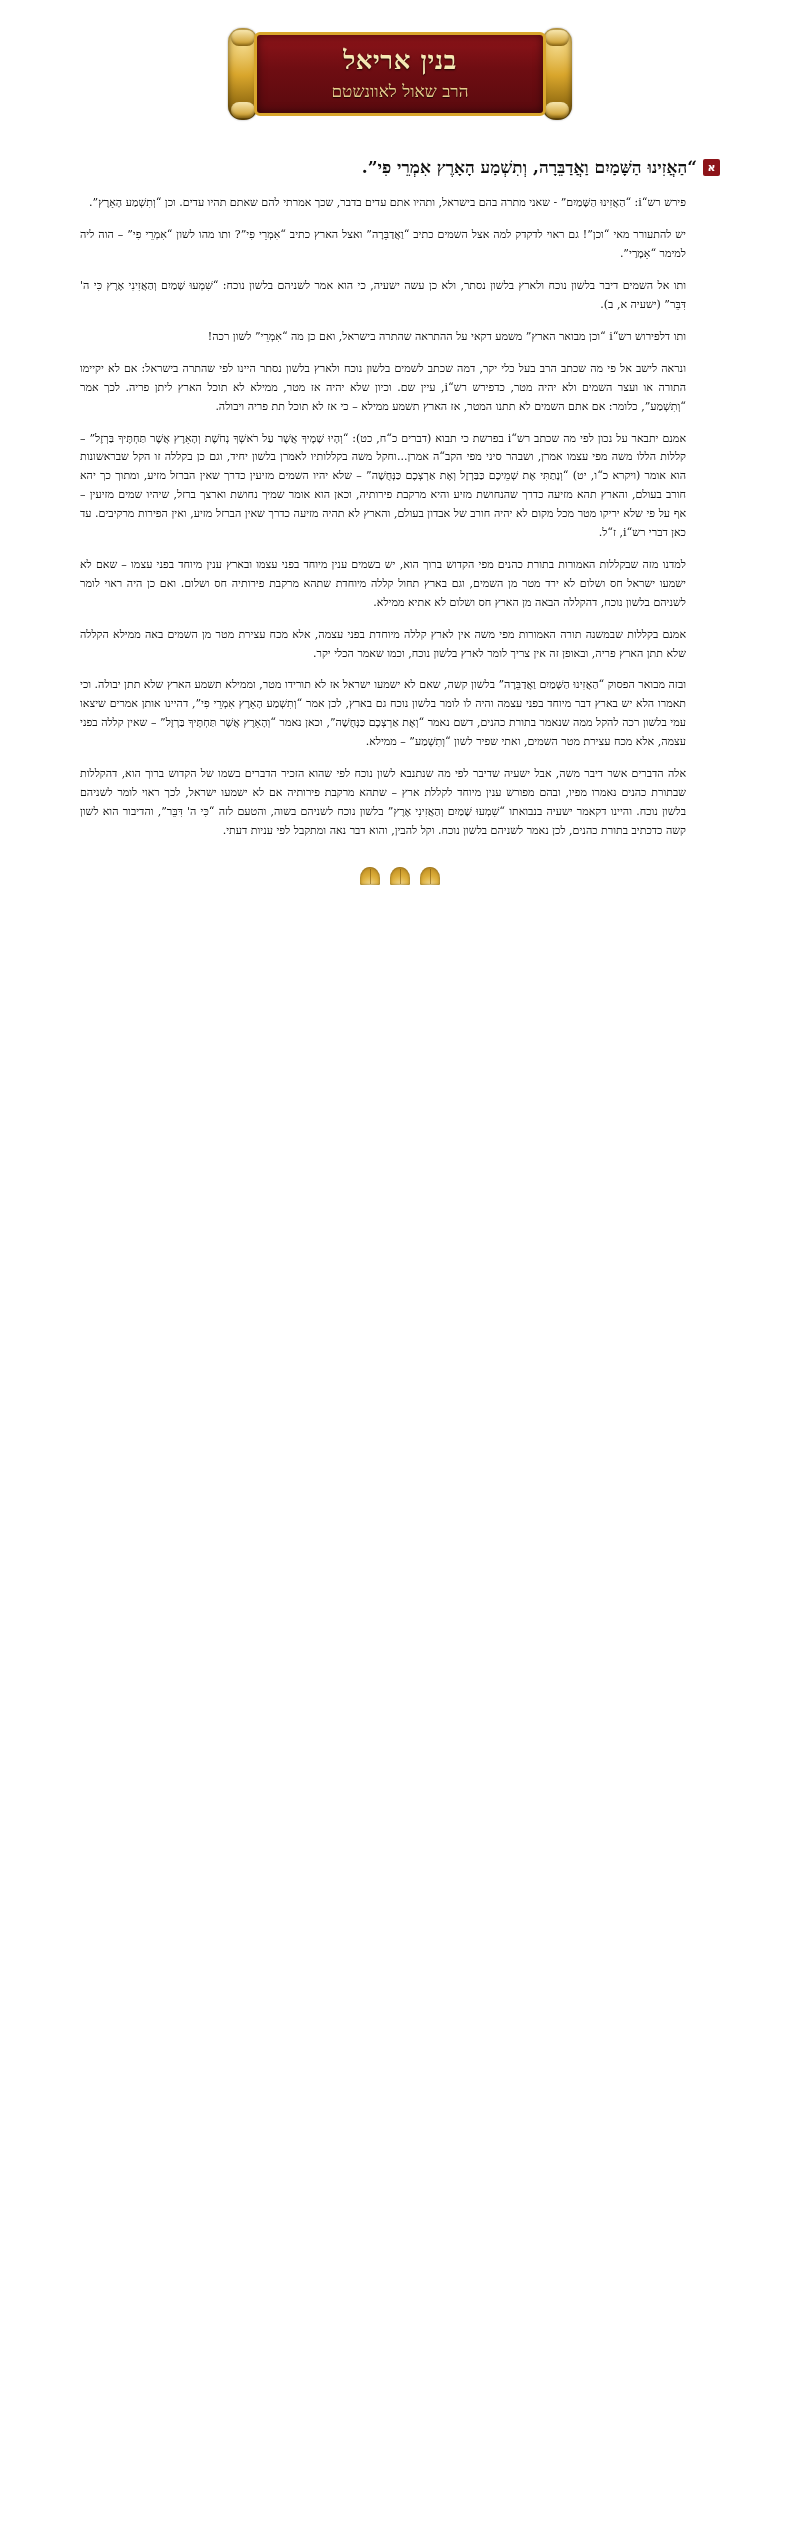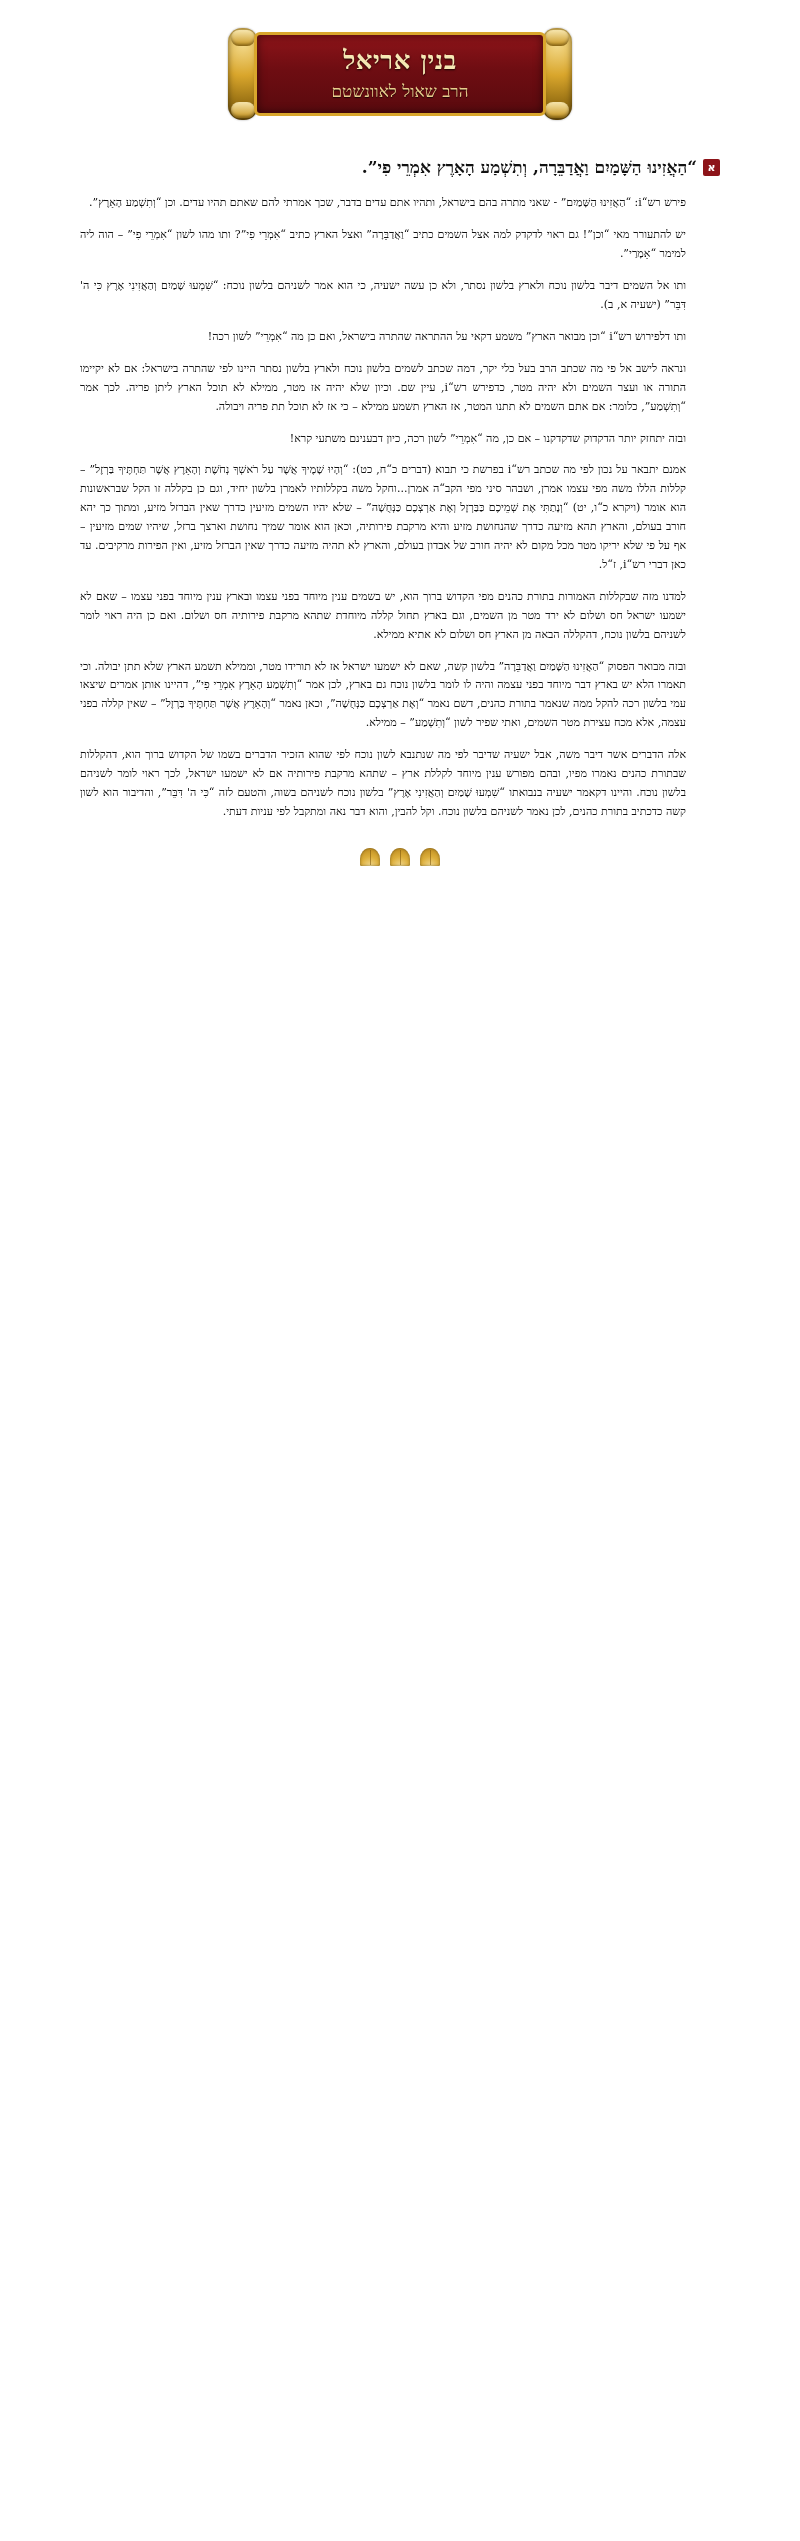--- a/index.html
+++ b/index.html
@@ -165,23 +165,23 @@
 
     <h1 class="title-line">
       <span class="siman-box">א</span><span>“הַאֲזִינוּ הַשָּׁמַיִם וַאֲדַבֵּרָה, וְתִשְׁמַע הָאָרֶץ אִמְרֵי פִי”.</span>
     </h1>
 
     <p class="para">פירש רש“i: “הַאֲזִינוּ הַשָּׁמַיִם” - שאני מתרה בהם בישראל, ותהיו אתם עדים בדבר, שכך אמרתי להם שאתם תהיו עדים. וכן “וְתִשְׁמַע הָאָרֶץ”.</p>
     <p class="para">יש להתעורר מאי “וכן”! גם ראוי לדקדק למה אצל השמים כתיב “וַאֲדַבֵּרָה” ואצל הארץ כתיב “אִמְרֵי פִי”? ותו מהו לשון “אִמְרֵי פִי” – הוה ליה למימר “אָמָרַי”.</p>
     <p class="para">ותו אל השמים דיבר בלשון נוכח ולארץ בלשון נסתר, ולא כן עשה ישעיה, כי הוא אמר לשניהם בלשון נוכח: “שִׁמְעוּ שָׁמַיִם וְהַאֲזִינִי אֶרֶץ כִּי ה' דִּבֵּר” (ישעיה א, ב).</p>
     <p class="para">ותו דלפירוש רש“i “וכן מבואר הארץ” משמע דקאי על ההתראה שהתרה בישראל, ואם כן מה “אִמְרֵי” לשון רכה!</p>
     <p class="para">ונראה לישב אל פי מה שכתב הרב בעל כלי יקר, דמה שכתב לשמים בלשון נוכח ולארץ בלשון נסתר היינו לפי שהתרה בישראל: אם לא יקיימו התורה או ועצר השמים ולא יהיה מטר, כדפירש רש“i, עיין שם. וכיון שלא יהיה אז מטר, ממילא לא תוכל הארץ ליתן פריה. לכך אמר “וְתִשְׁמַע”, כלומר: אם אתם השמים לא תתנו המטר, אז הארץ תשמע ממילא – כי אז לא תוכל תת פריה ויבולה.</p>
-    <p class="para">ובזה יתחזק יותר הדקדוק שדקדקנו – אם כן, מה “אִמְרֵי” לשון רכה, כיון דבענינם משתעי קרא!</p>
     <p class="para">אמנם יתבאר על נכון לפי מה שכתב רש“i בפרשת כי תבוא (דברים כ“ח, כט): “וְהָיוּ שָׁמֶיךָ אֲשֶׁר עַל רֹאשְׁךָ נְחֹשֶׁת וְהָאָרֶץ אֲשֶׁר תַּחְתֶּיךָ בַּרְזֶל” – קללות הללו משה מפי עצמו אמרן, ושבהר סיני מפי הקב“ה אמרן...וחקל משה בקללותיו לאמרן בלשון יחיד, וגם כן בקללה זו הקל שבראשונות הוא אומר (ויקרא כ“ו, יט) “וְנָתַתִּי אֶת שְׁמֵיכֶם כַּבַּרְזֶל וְאֶת אַרְצְכֶם כַּנְּחֻשָׁה” – שלא יהיו השמים מזיעין כדרך שאין הברזל מזיע, ומתוך כך יהא חורב בעולם, והארץ תהא מזיעה כדרך שהנחושת מזיע והיא מרקבת פירותיה, וכאן הוא אומר שמיך נחושת וארצך ברזל, שיהיו שמים מזיעין – אף על פי שלא יריקו מטר מכל מקום לא יהיה חורב של אבדון בעולם, והארץ לא תהיה מזיעה כדרך שאין הברזל מזיע, ואין הפירות מרקיבים. עד כאן דברי רש“i, ז“ל.</p>
     <p class="para">למדנו מזה שבקללות האמורות בתורת כהנים מפי הקדוש ברוך הוא, יש בשמים ענין מיוחד בפני עצמו ובארץ ענין מיוחד בפני עצמו – שאם לא ישמעו ישראל חס ושלום לא ירד מטר מן השמים, וגם בארץ תחול קללה מיוחדת שתהא מרקבת פירותיה חס ושלום. ואם כן היה ראוי לומר לשניהם בלשון נוכח, דהקללה הבאה מן הארץ חס ושלום לא אתיא ממילא.</p>
+    <p class="para">אמנם בקללות שבמשנה תורה האמורות מפי משה אין לארץ קללה מיוחדת בפני עצמה, אלא מכח עצירת מטר מן השמים באה ממילא הקללה שלא תתן הארץ פריה, ובאופן זה אין צריך לומר לארץ בלשון נוכח, וכמו שאמר הכלי יקר.</p>
     <p class="para">ובזה מבואר הפסוק “הַאֲזִינוּ הַשָּׁמַיִם וַאֲדַבֵּרָה” בלשון קשה, שאם לא ישמעו ישראל אז לא תורידו מטר, וממילא תשמע הארץ שלא תתן יבולה. וכי תאמרו הלא יש בארץ דבר מיוחד בפני עצמה והיה לו לומר בלשון נוכח גם בארץ, לכן אמר “וְתִשְׁמַע הָאָרֶץ אִמְרֵי פִי”, דהיינו אותן אמרים שיצאו עמי בלשון רכה להקל ממה שנאמר בתורת כהנים, דשם נאמר “וְאֶת אַרְצְכֶם כַּנְּחֻשָׁה”, וכאן נאמר “וְהָאָרֶץ אֲשֶׁר תַּחְתֶּיךָ בַּרְזֶל” – שאין קללה בפני עצמה, אלא מכח עצירת מטר השמים, ואתי שפיר לשון “וְתִשְׁמַע” – ממילא.</p>
     <p class="para">אלה הדברים אשר דיבר משה, אבל ישעיה שדיבר לפי מה שנתנבא לשון נוכח לפי שהוא הזכיר הדברים בשמו של הקדוש ברוך הוא, דהקללות שבתורת כהנים נאמרו מפיו, ובהם מפורש ענין מיוחד לקללת ארץ – שתהא מרקבת פירותיה אם לא ישמעו ישראל, לכך ראוי לומר לשניהם בלשון נוכח. והיינו דקאמר ישעיה בנבואתו “שִׁמְעוּ שָׁמַיִם וְהַאֲזִינִי אֶרֶץ” בלשון נוכח לשניהם בשוה, והטעם לזה “כִּי ה' דִּבֵּר”, והדיבור הוא לשון קשה כדכתיב בתורת כהנים, לכן נאמר לשניהם בלשון נוכח. וקל להבין, והוא דבר נאה ומתקבל לפי עניות דעתי.</p>
 
   </div>
 
   <div class="footer">
     <div class="shell"></div>
     <div class="shell"></div>
     <div class="shell"></div>
   </div>

